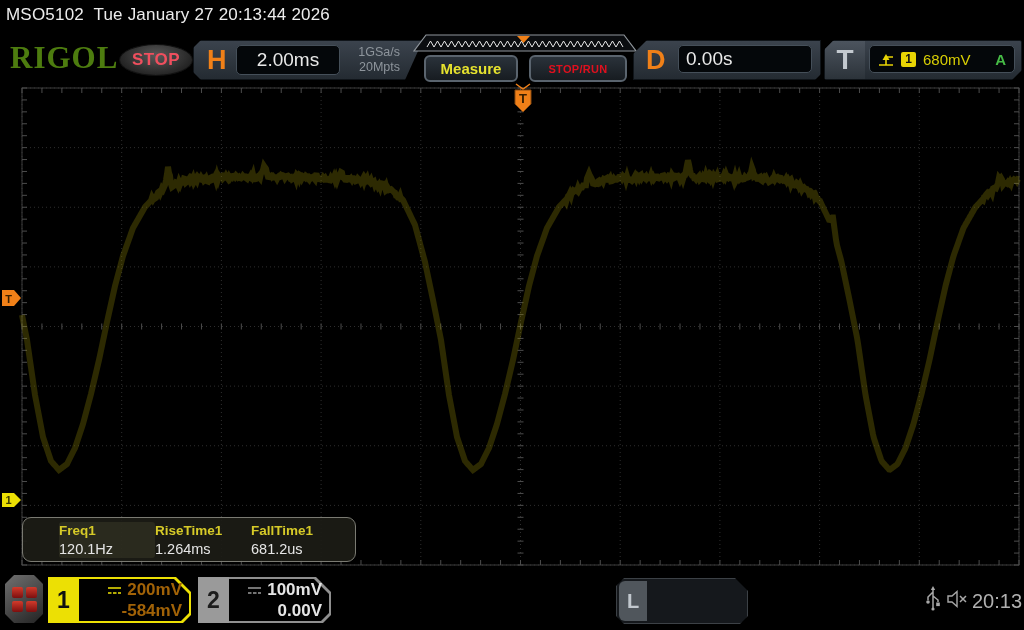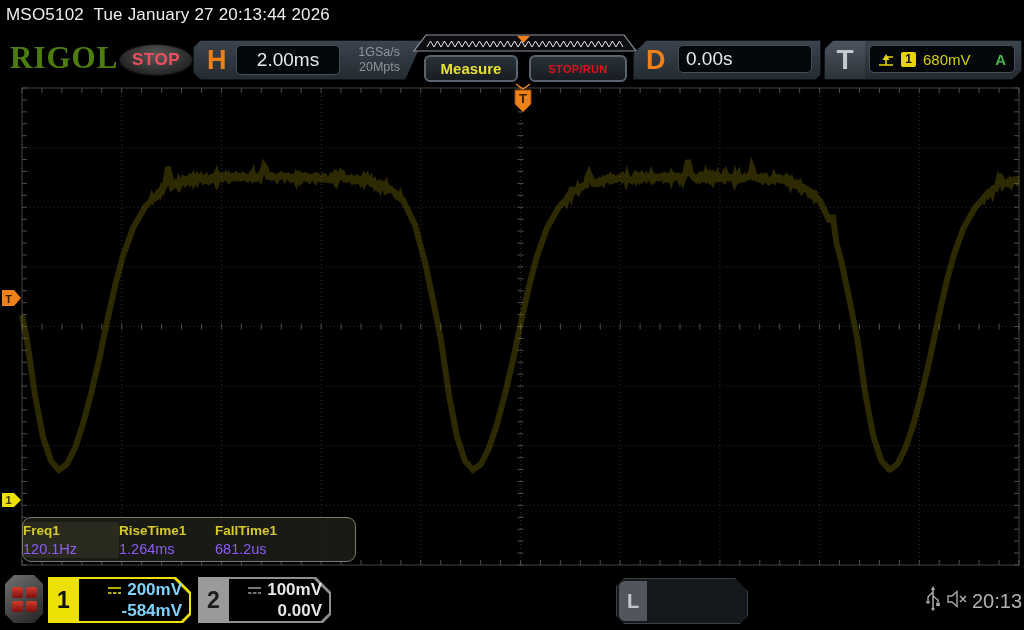--- a/index.html
+++ b/index.html
@@ -51,45 +51,45 @@
   #t-field{left:44px;top:4px;width:146px;height:28px;display:flex;align-items:center;gap:7px;
            padding:0 8px;box-sizing:border-box;}
   #trig-ch-box{width:15px;height:15px;background:#e8d404;border-radius:2px;color:#111;
                font-size:12px;font-weight:bold;display:flex;align-items:center;justify-content:center;}
   #trig-level{color:#d8ce04;font-size:15px;}
   #trig-mode{color:#46ba46;font-size:15px;font-weight:bold;margin-left:auto;}
 
   
   #meas-panel{left:22px;top:517px;width:334px;height:45px;background:rgba(28,28,22,0.92);
               border:1.5px solid #7a7a72;border-radius:9px;display:flex;align-items:center;
-              box-sizing:border-box;z-index:3;}
+              padding-left:36px;box-sizing:border-box;z-index:3;}
   .meas-item{width:96px;}
   .meas-item:first-child{background:rgba(90,90,60,0.25);border-radius:3px;}
   .meas-name{color:#d6ca28;font-size:13.5px;font-weight:bold;line-height:18px;}
-  .meas-value{color:#8b5cf6;font-size:14.5px;line-height:18px;}
+  .meas-value{color:#e5e5e5;font-size:14.5px;line-height:18px;}
 
   
   #menu-btn{left:5px;top:575px;width:38px;height:48px;border-radius:9px;
             background:linear-gradient(145deg,#707070,#232323);
             clip-path:polygon(9px 0,calc(100% - 9px) 0,100% 9px,100% calc(100% - 9px),calc(100% - 9px) 100%,9px 100%,0 calc(100% - 9px),0 9px);
             display:flex;align-items:center;justify-content:center;}
   #menu-grid{display:grid;grid-template-columns:11px 11px;grid-template-rows:11px 11px;gap:3px;}
   #menu-grid i{background:linear-gradient(#d23b2b,#7c0f0f);border-radius:2px;}
 
   .ch-badge{height:46px;}
   .ch-outer{position:absolute;inset:0;}
   .ch-inner{position:absolute;inset:2px;background:#000;}
   .ch-clip{clip-path:polygon(8px 0,calc(100% - 15px) 0,100% 15px,100% calc(100% - 8px),calc(100% - 8px) 100%,8px 100%,0 calc(100% - 8px),0 8px);}
   .ch-tab{position:absolute;left:0;top:0;bottom:0;width:31px;display:flex;align-items:center;
           justify-content:center;font-size:23px;font-weight:bold;}
   .ch-text{position:absolute;right:9px;top:2px;text-align:right;font-size:17px;font-weight:bold;line-height:21px;}
   #ch1{left:48px;top:577px;width:143px;}
   #ch1 .ch-outer{background:#ece004;}
   #ch1 .ch-tab{background:#ece004;color:#111;}
-  #ch1 .ch-text{color:#7dd3fc;}
+  #ch1 .ch-text{color:#a16207;}
   #ch2{left:198px;top:577px;width:133px;}
   #ch2 .ch-outer{background:#8f8f8f;}
   #ch2 .ch-tab{background:#9a9a9a;color:#1d1d1d;}
   #ch2 .ch-text{color:#e5e5e5;}
   .coupling-row{display:flex;align-items:center;justify-content:flex-end;gap:5px;}
 
   #logic-panel{left:616px;top:578px;width:130px;height:44px;background:#15181c;
                border:1px solid #3c4146;border-radius:8px;
                clip-path:polygon(8px 0,calc(100% - 13px) 0,100% 13px,100% calc(100% - 8px),calc(100% - 8px) 100%,8px 100%,0 calc(100% - 8px),0 8px);}
   #logic-tab{position:absolute;left:2px;top:2px;bottom:2px;width:28px;background:#50565c;

